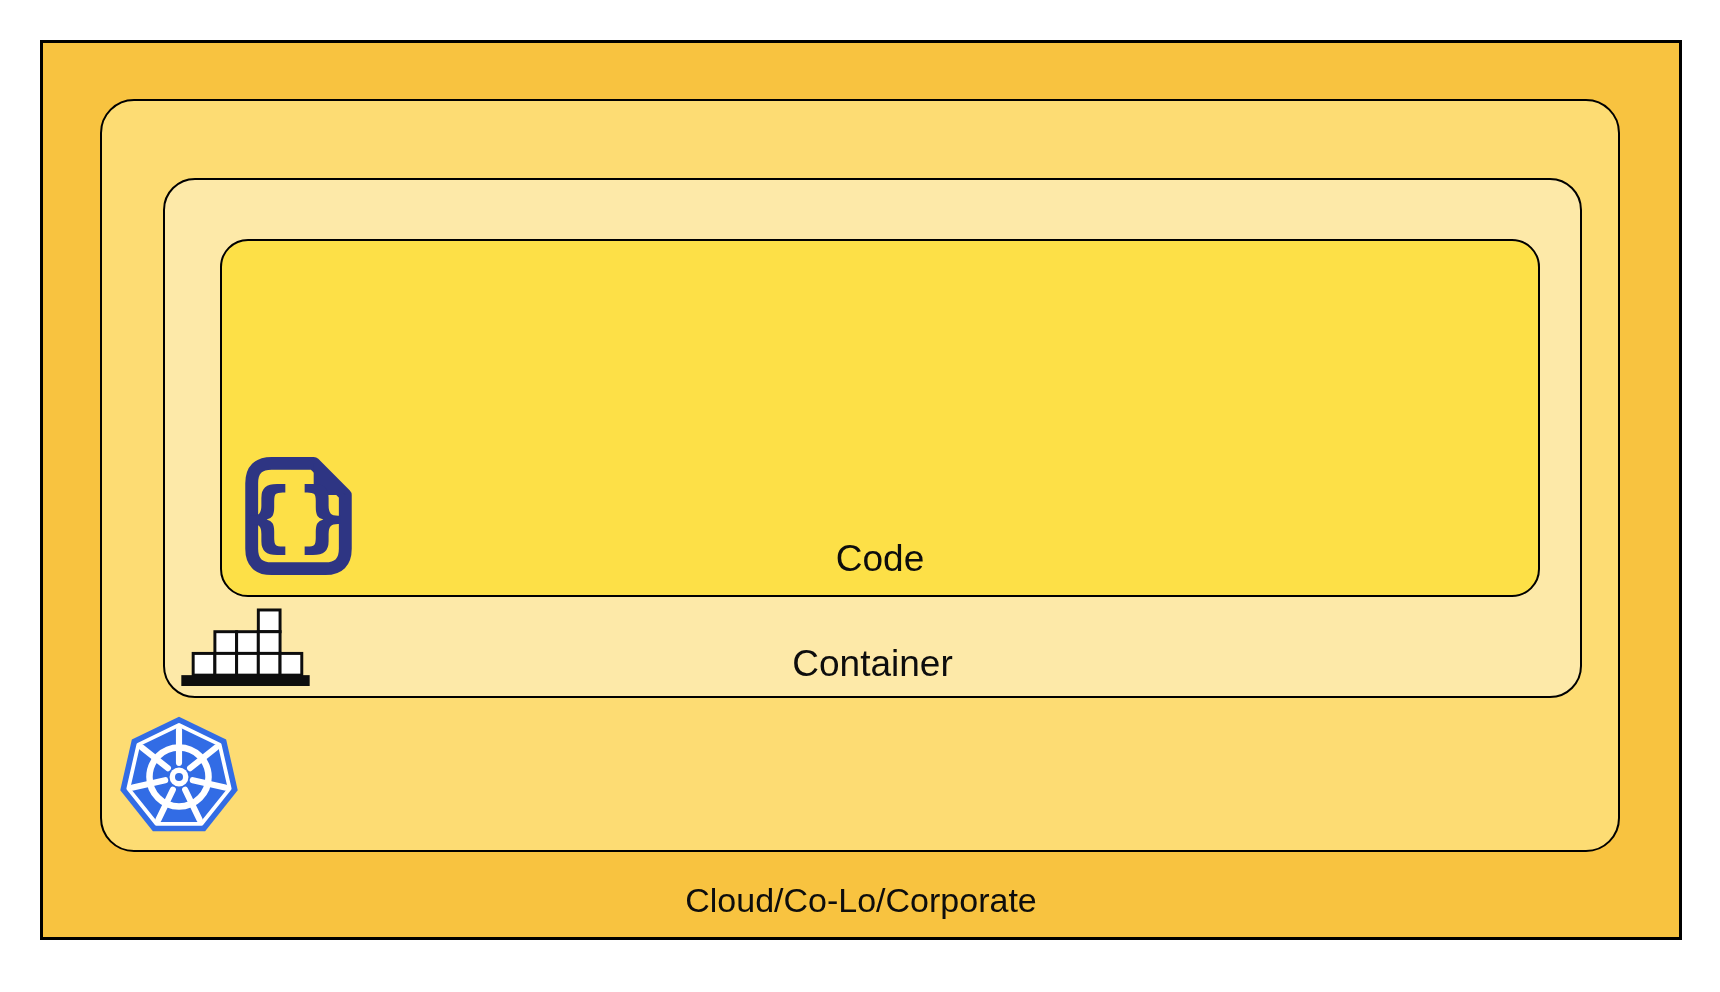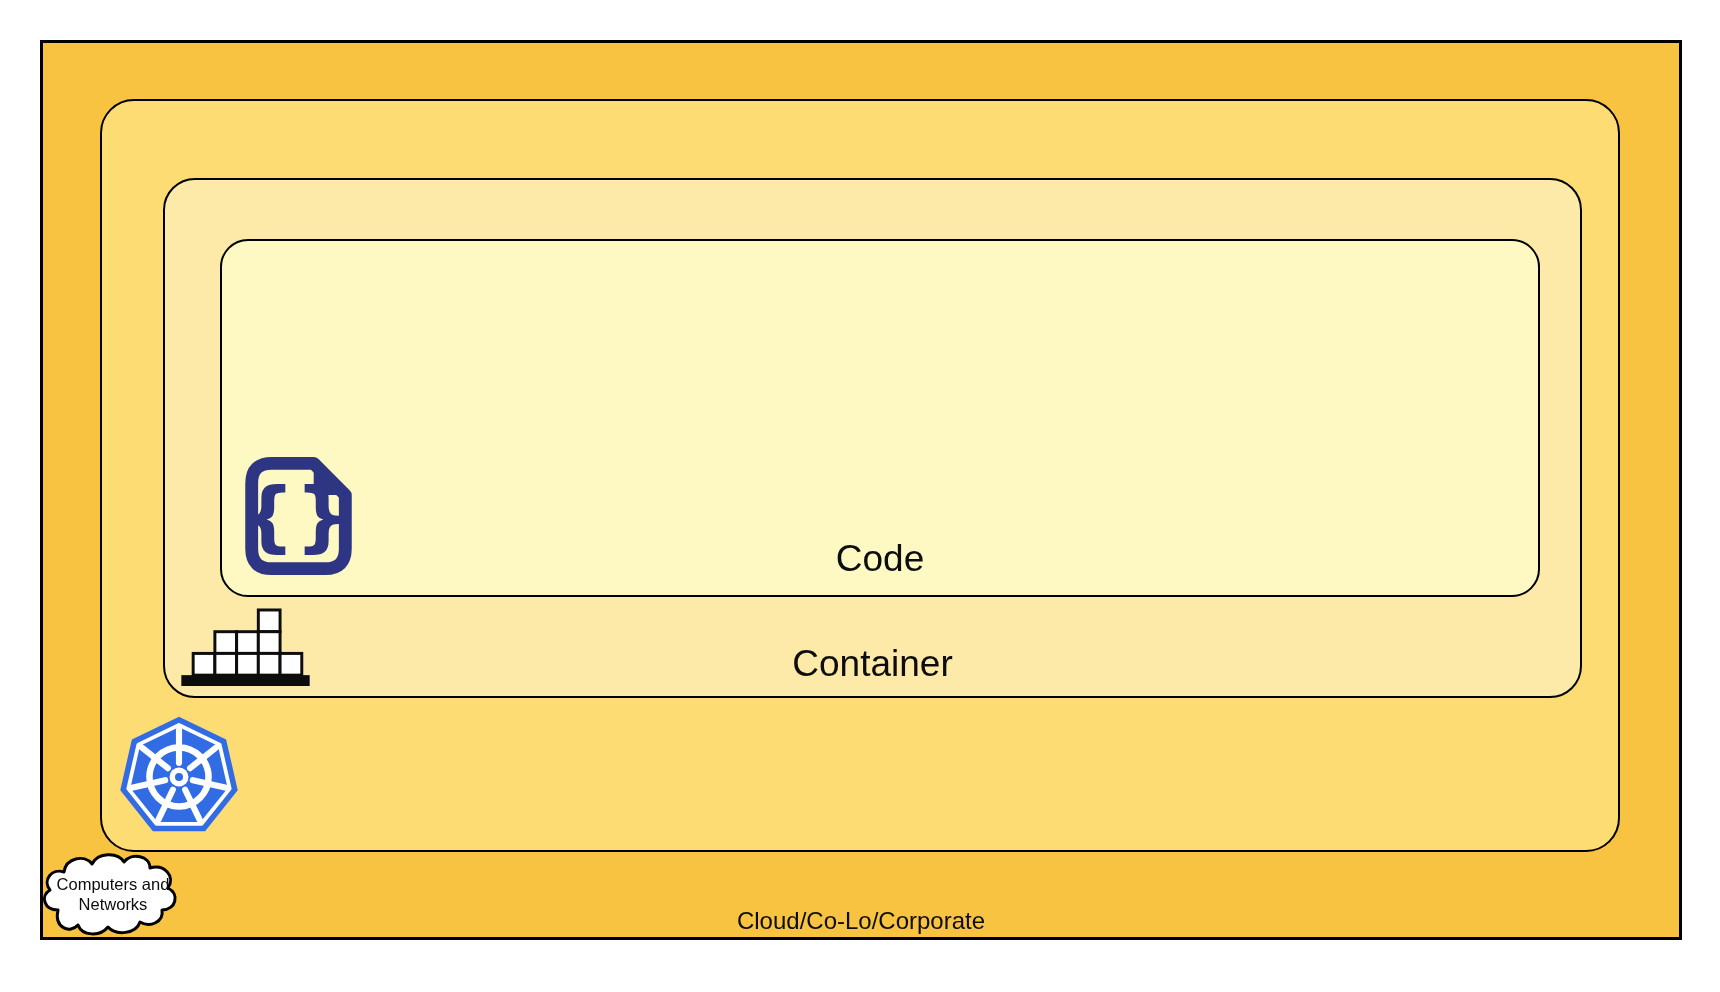--- a/index.html
+++ b/index.html
@@ -45,22 +45,22 @@
     text-align: center;
     font-size: 37px;
     line-height: 1.15;
     color: #0d0d0d;
     white-space: nowrap;
   }
   .code-label      { bottom: 14px; }
   .container-label { bottom: 10px; }
   .cluster-label   { bottom: 9px;  }
   .datacenter-label{
-    bottom: 2px;
-    font-size: 24px;
+    bottom: 18px;
+    font-size: 34px;
     line-height: 1.12;
     margin-top: 20px;
   }
 
   .icon { position: absolute; line-height: 0; }
   .code-file-icon          { left: 240px; top: 455px; }
   .stacked-containers-icon { left: 181px; top: 608px; }
   .kubernetes-icon         { left: 117px; top: 712px; }
   .cloud-callout           { left: 38px;  top: 848px; }
 
@@ -78,21 +78,21 @@
 <body>
 
 <div class="stage">
 
   <div class="layer layer-datacenter" style="background-color: rgb(248, 195, 64);">
 
     <div class="layer layer-cluster" style="background-color: rgb(253, 220, 115);">
 
       <div class="layer layer-container" style="background-color: rgb(253, 233, 168);">
 
-        <div class="layer layer-code" style="background-color: #fef9c3;">
+        <div class="layer layer-code" style="background-color: #fde047;">
           <div class="layer-label code-label">Code</div>
         </div>
 
         <div class="layer-label container-label">Container</div>
       </div>
 
     </div>
 
     <div class="layer-label datacenter-label">
       <div>Cloud/Co-Lo/Corporate</div>
@@ -136,36 +136,14 @@
         <line x1="46.8" y1="65.8" x2="34.6" y2="91"></line>
         <line x1="40.3" y1="57.7" x2="13" y2="63.9"></line>
         <line x1="42.6" y1="47.5" x2="20.7" y2="30.1"></line>
       </g>
       <circle cx="52" cy="55" r="25" fill="none" stroke="#ffffff" stroke-width="5.5"></circle>
       <circle cx="52" cy="55" r="8" fill="#ffffff"></circle>
       <circle cx="52" cy="55" r="3.4" fill="#326CE5"></circle>
     </svg>
   </div>
 
-  <div class="icon cloud-callout">
-    <div class="cloud-wrap">
-      <svg width="150" height="92" viewBox="0 0 150 92">
-        <path d="M 20,62
-                 C 6,62 2,48 12,42
-                 C 4,32 14,20 26,24
-                 C 28,10 46,6 54,16
-                 C 60,4 80,4 86,14
-                 C 94,4 112,8 112,20
-                 C 126,16 138,28 130,40
-                 C 142,46 138,62 124,62
-                 C 126,74 112,80 102,74
-                 C 98,86 78,88 70,79
-                 C 62,89 44,88 40,77
-                 C 32,86 16,80 20,62 Z" fill="#ffffff" stroke="#000000" stroke-width="3" stroke-linejoin="round"></path>
-      </svg>
-      <div class="cloud-text">
-        <div>Computers and</div>
-        <div>Networks</div>
-      </div>
-    </div>
-  </div>
 
 </div>
 
 </body></html>

